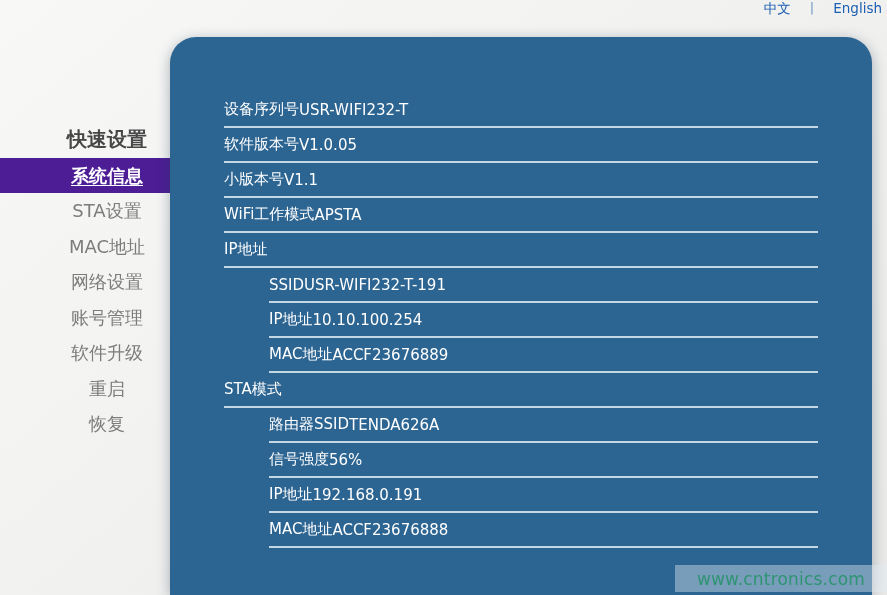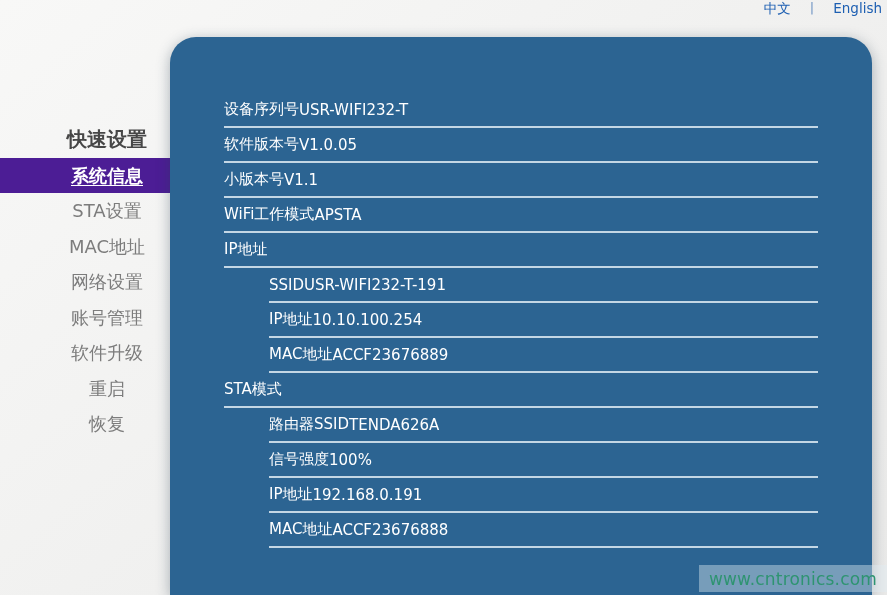--- a/index.html
+++ b/index.html
@@ -45,21 +45,21 @@
   }
   .side-item.head{font-size:20px;font-weight:bold;color:#474747;}
   .side-item.selected{
     background:#4c1d95;color:#ffffff;text-decoration:underline;
     text-underline-offset:3px;
     font-weight:bold;
   }
 
   
   .watermark{
-    position:absolute;right:0;bottom:3px;width:188px;height:27px;
+    position:absolute;right:0;bottom:3px;width:212px;height:27px;
     background:rgba(225,235,243,.42);
     display:flex;align-items:center;justify-content:center;
     color:#2e9471;font-size:17px;letter-spacing:.2px;z-index:5;
   }
 </style>
 </head>
 <body>
 
 <div class="lang-bar">
   <a>中文</a>
@@ -116,21 +116,21 @@
     <div class="row">
       <span class="lbl">STA模式</span>
       <span class="val"></span>
     </div>
     <div class="row indent">
       <span class="lbl">路由器SSID</span>
       <span class="val">TENDA626A</span>
     </div>
     <div class="row indent">
       <span class="lbl">信号强度</span>
-      <span class="val">100%</span>
+      <span class="val">56%</span>
     </div>
     <div class="row indent">
       <span class="lbl">IP地址</span>
       <span class="val">192.168.0.191</span>
     </div>
     <div class="row indent">
       <span class="lbl">MAC地址</span>
       <span class="val">ACCF23676888</span>
     </div>
   </div>

